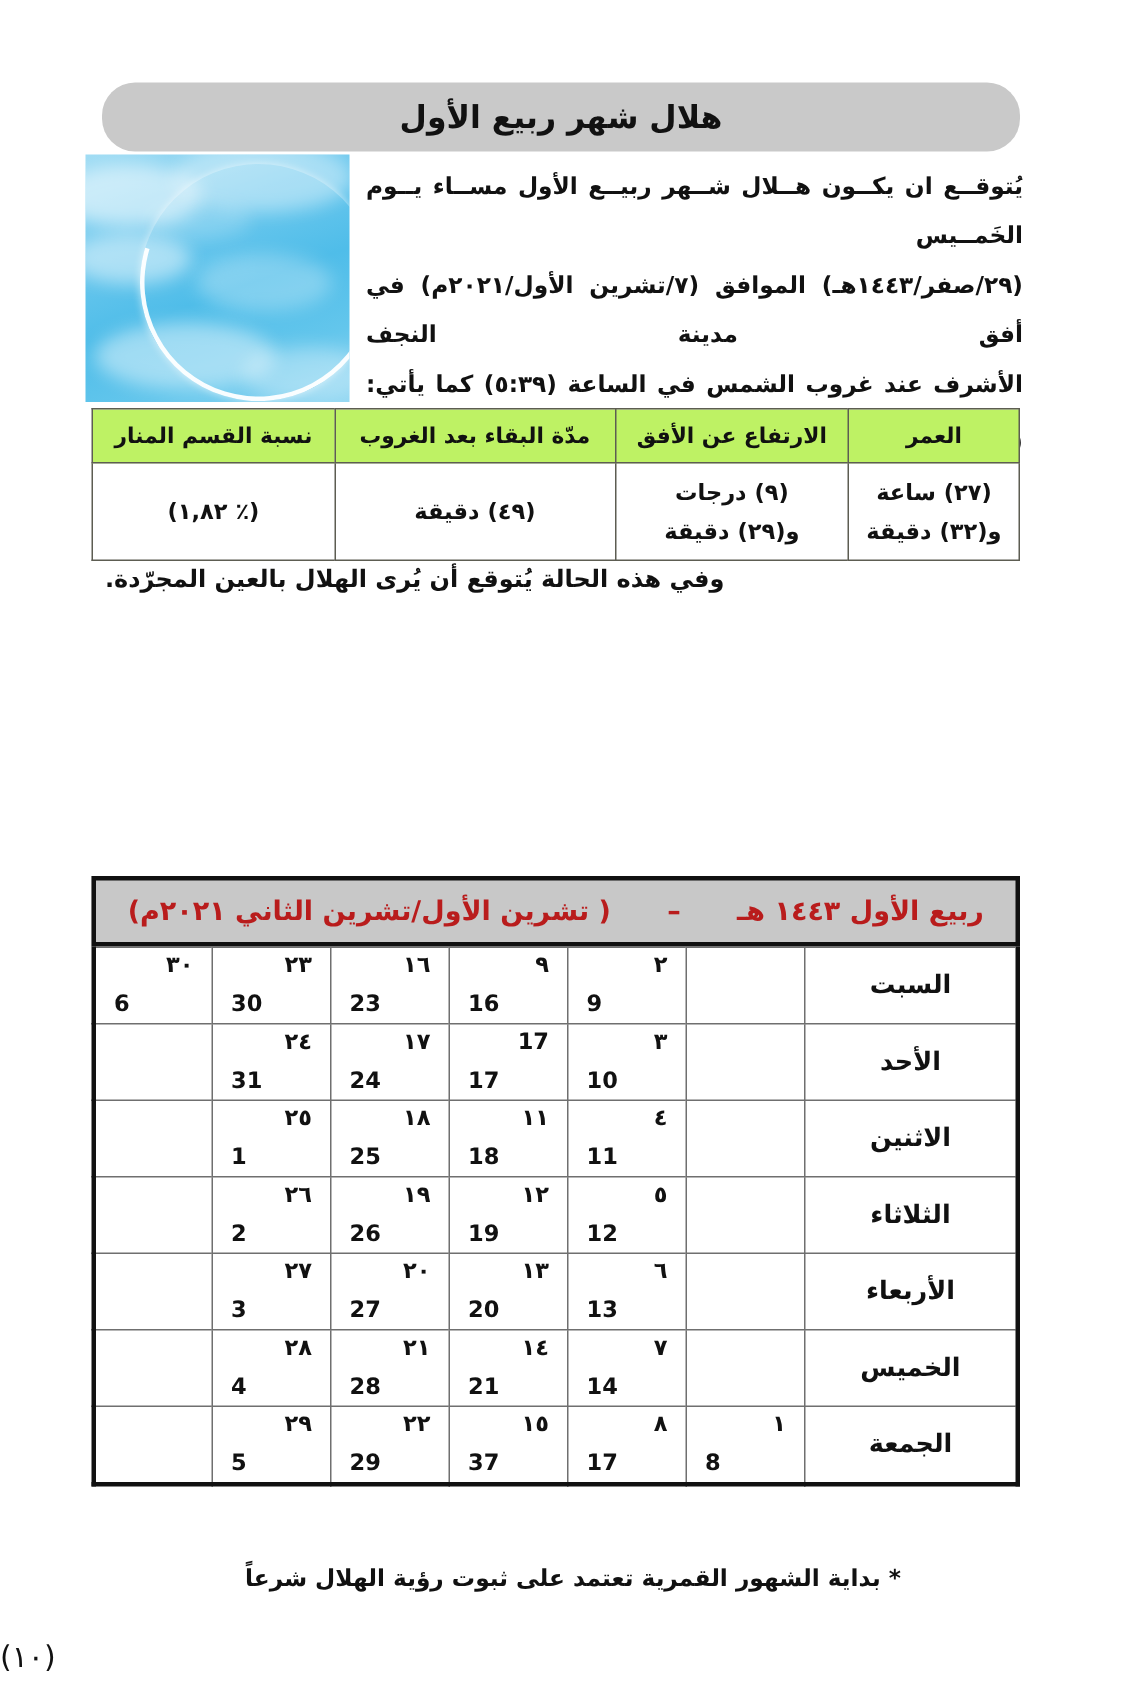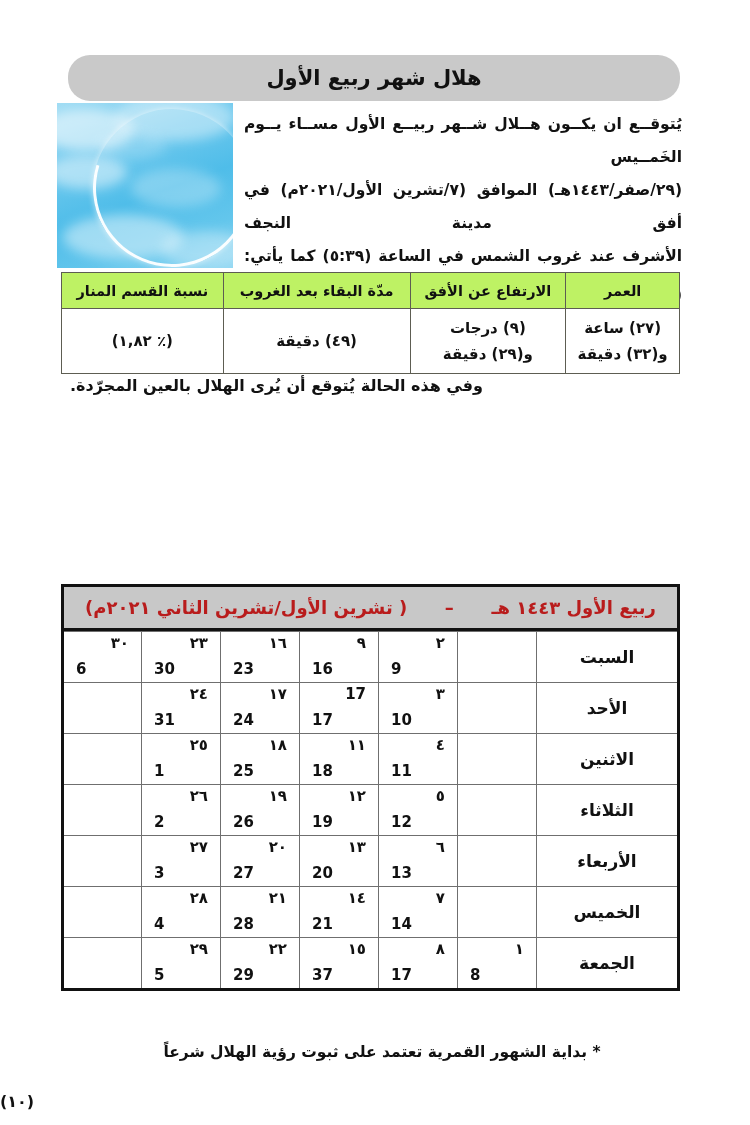--- a/index.html
+++ b/index.html
@@ -125,21 +125,21 @@
   }
 
   
   .footnote{
     position:absolute;right:118px;top:1043px;width:500px;
     text-align:center;font-size:15.5px;font-weight:bold;
   }
   .pageno{
     position:absolute;left:0;right:58px;top:1092px;
     text-align:left;direction:rtl;
-    font-size:16px;font-weight:bold;
+    font-size:20px;font-weight:normal;
   }
   .pageno span{float:none;}
 </style>
 </head>
 <body>
 
 <div class="page">
 
   <div class="title-band">
     <div class="title-text">هلال شهر ربيع الأول</div>

